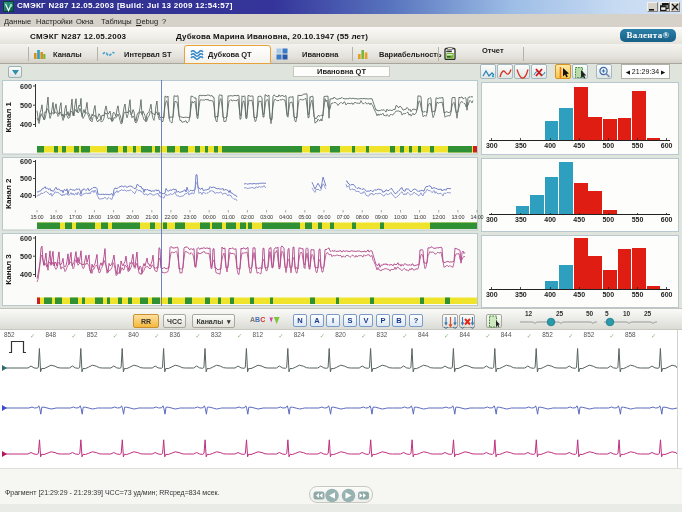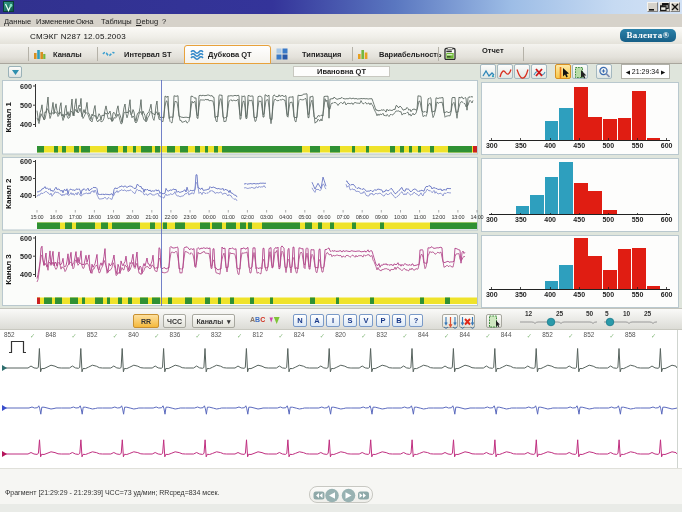--- a/index.html
+++ b/index.html
@@ -31,20 +31,21 @@
 .playbox { position:absolute; left:309px; top:17px; width:64px; height:17px; background:linear-gradient(180deg,#fbfbf9,#eeeeea); border:1px solid #c8c8c2; border-radius:8px; }
 .slbl { position:absolute; top:310px; font-size:6.5px; font-weight:bold; color:#333; }
 .valenta { position:absolute; left:620px; top:2px; width:56px; height:13px; background:linear-gradient(180deg,#2b81a9,#175f87); border-radius:5px; color:#fff; font-size:9px; font-weight:bold; text-align:center; line-height:13px; font-family:"Liberation Serif",serif; letter-spacing:0.3px; }
 </style></head>
 <body>
 <div class="abs titlebar">
   <div class="tbico"><svg width="9" height="9" viewBox="0 0 9 9" style="margin:0 0 0 0">
         <path d="M1.5,1 L4.5,7.5 L7.5,1" stroke="#eafff6" stroke-width="1.2" fill="none"></path>
         <circle cx="7" cy="2.5" r="1.4" fill="#7de0c0"></circle>
       </svg></div>
+  <div class="txt">СМЭКГ  N287  12.05.2003 [Build: Jul 13 2009 12:54:57]</div>
   <div class="winbtn" style="left:647px">
       <svg width="9" height="8" viewBox="0 0 9 8">
         <rect x="1" y="6" width="5" height="1.6" fill="#111"></rect>
       </svg>
     </div>
   <div class="winbtn" style="left:659px">
       <svg width="9" height="8" viewBox="0 0 9 8">
         <rect x="2.6" y="0.6" width="5.6" height="4.8" fill="none" stroke="#111" stroke-width="1.1"></rect>
         <rect x="2.9" y="0.9" width="5" height="1.2" fill="#111"></rect>
         <rect x="0.6" y="2.8" width="5.4" height="4.6" fill="#efefe8" stroke="#111" stroke-width="1.1"></rect>
@@ -52,28 +53,29 @@
       </svg>
     </div>
   <div class="winbtn" style="left:670px; width:10px">
       <svg width="8" height="8" viewBox="0 0 8 8">
         <path d="M1,1 L7,7 M7,1 L1,7" stroke="#111" stroke-width="1.4"></path>
       </svg>
     </div>
 </div>
 <div class="abs menubar">
   <span style="left:4px">Данные</span>
-    <span style="left:36px">Изменение</span>
+    <span style="left:36px">Настройки</span>
     <span style="left:76px">Окна</span>
   <span style="left:101px">Таблицы</span>
     <span style="left:136px"><u>D</u>ebug</span>
     <span style="left:162px">?</span>
 </div>
 <div class="abs header">
-  <span class="abs" style="left:30px;top:4.5px;font-size:8px;font-weight:normal;color:#111;letter-spacing:0.25px">СМЭКГ  N287  12.05.2003</span>
+  <span class="abs" style="left:30px;top:4.5px;font-size:8px;font-weight:bold;color:#111;letter-spacing:0.25px">СМЭКГ  N287  12.05.2003</span>
+  <span class="abs" style="left:176px;top:4.5px;font-size:8px;font-weight:bold;color:#111;letter-spacing:0.2px">Дубкова Марина Ивановна, 20.10.1947 (55 лет)</span>
   <div class="valenta">Валента®</div>
 </div>
 <div class="abs tabbar">
   <div class="tabsep" style="left:28px"></div>
   <div class="tab" style="left:33px;top:4px"><svg width="13" height="12" viewBox="0 0 13 12">
         <rect x="1" y="5" width="2.6" height="6" fill="#d89020"></rect>
         <rect x="4.2" y="2" width="2.6" height="9" fill="#2e9fbe"></rect>
         <rect x="7.4" y="4" width="2.6" height="7" fill="#d89020"></rect>
         <rect x="10.2" y="6" width="2.2" height="5" fill="#74b83e"></rect>
       </svg></div>
@@ -89,21 +91,21 @@
         <path d="M1,6 Q3,3.6 5,6 T9,6 T13,6" fill="none" stroke="#2e86c8" stroke-width="1.5"></path>
         <path d="M1,9 Q3,6.6 5,9 T9,9 T13,9" fill="none" stroke="#2e86c8" stroke-width="1.5"></path>
       </svg></div>
   <div class="tab" style="left:208px;top:6px;z-index:2">Дубкова QT</div>
   <div class="tab" style="left:276px;top:4px"><svg width="12" height="12" viewBox="0 0 12 12">
         <rect x="0.5" y="0.5" width="5" height="5" fill="#a8c8e8"></rect>
         <rect x="6.5" y="0.5" width="5" height="5" fill="#3a7ac8"></rect>
         <rect x="0.5" y="6.5" width="5" height="5" fill="#3a7ac8"></rect>
         <rect x="6.5" y="6.5" width="5" height="5" fill="#2858a8"></rect>
       </svg></div>
-  <div class="tab" style="left:302px;top:6px">Типизация</div>
+  <div class="tab" style="left:302px;top:6px">Ивановна</div>
   <div class="tabsep" style="left:352px"></div>
   <div class="tab" style="left:357px;top:4px"><svg width="12" height="12" viewBox="0 0 12 12">
         <rect x="1" y="6" width="2.6" height="5" fill="#e8a020"></rect>
         <rect x="4.4" y="2" width="2.6" height="9" fill="#74b83e"></rect>
         <rect x="7.8" y="4.5" width="2.6" height="6.5" fill="#e8a020"></rect>
       </svg></div>
   <div class="tab" style="left:379px;top:6px">Вариабельность</div>
   <div class="tab" style="left:444px;top:3px"><svg width="12" height="13" viewBox="0 0 12 13">
         <rect x="1" y="1.5" width="10" height="11" rx="1.2" fill="#fbfbf8" stroke="#2a2a2a" stroke-width="1.3"></rect>
         <rect x="3.5" y="0.5" width="5" height="2.2" rx="0.8" fill="#e8e8e0" stroke="#555" stroke-width="0.7"></rect>

